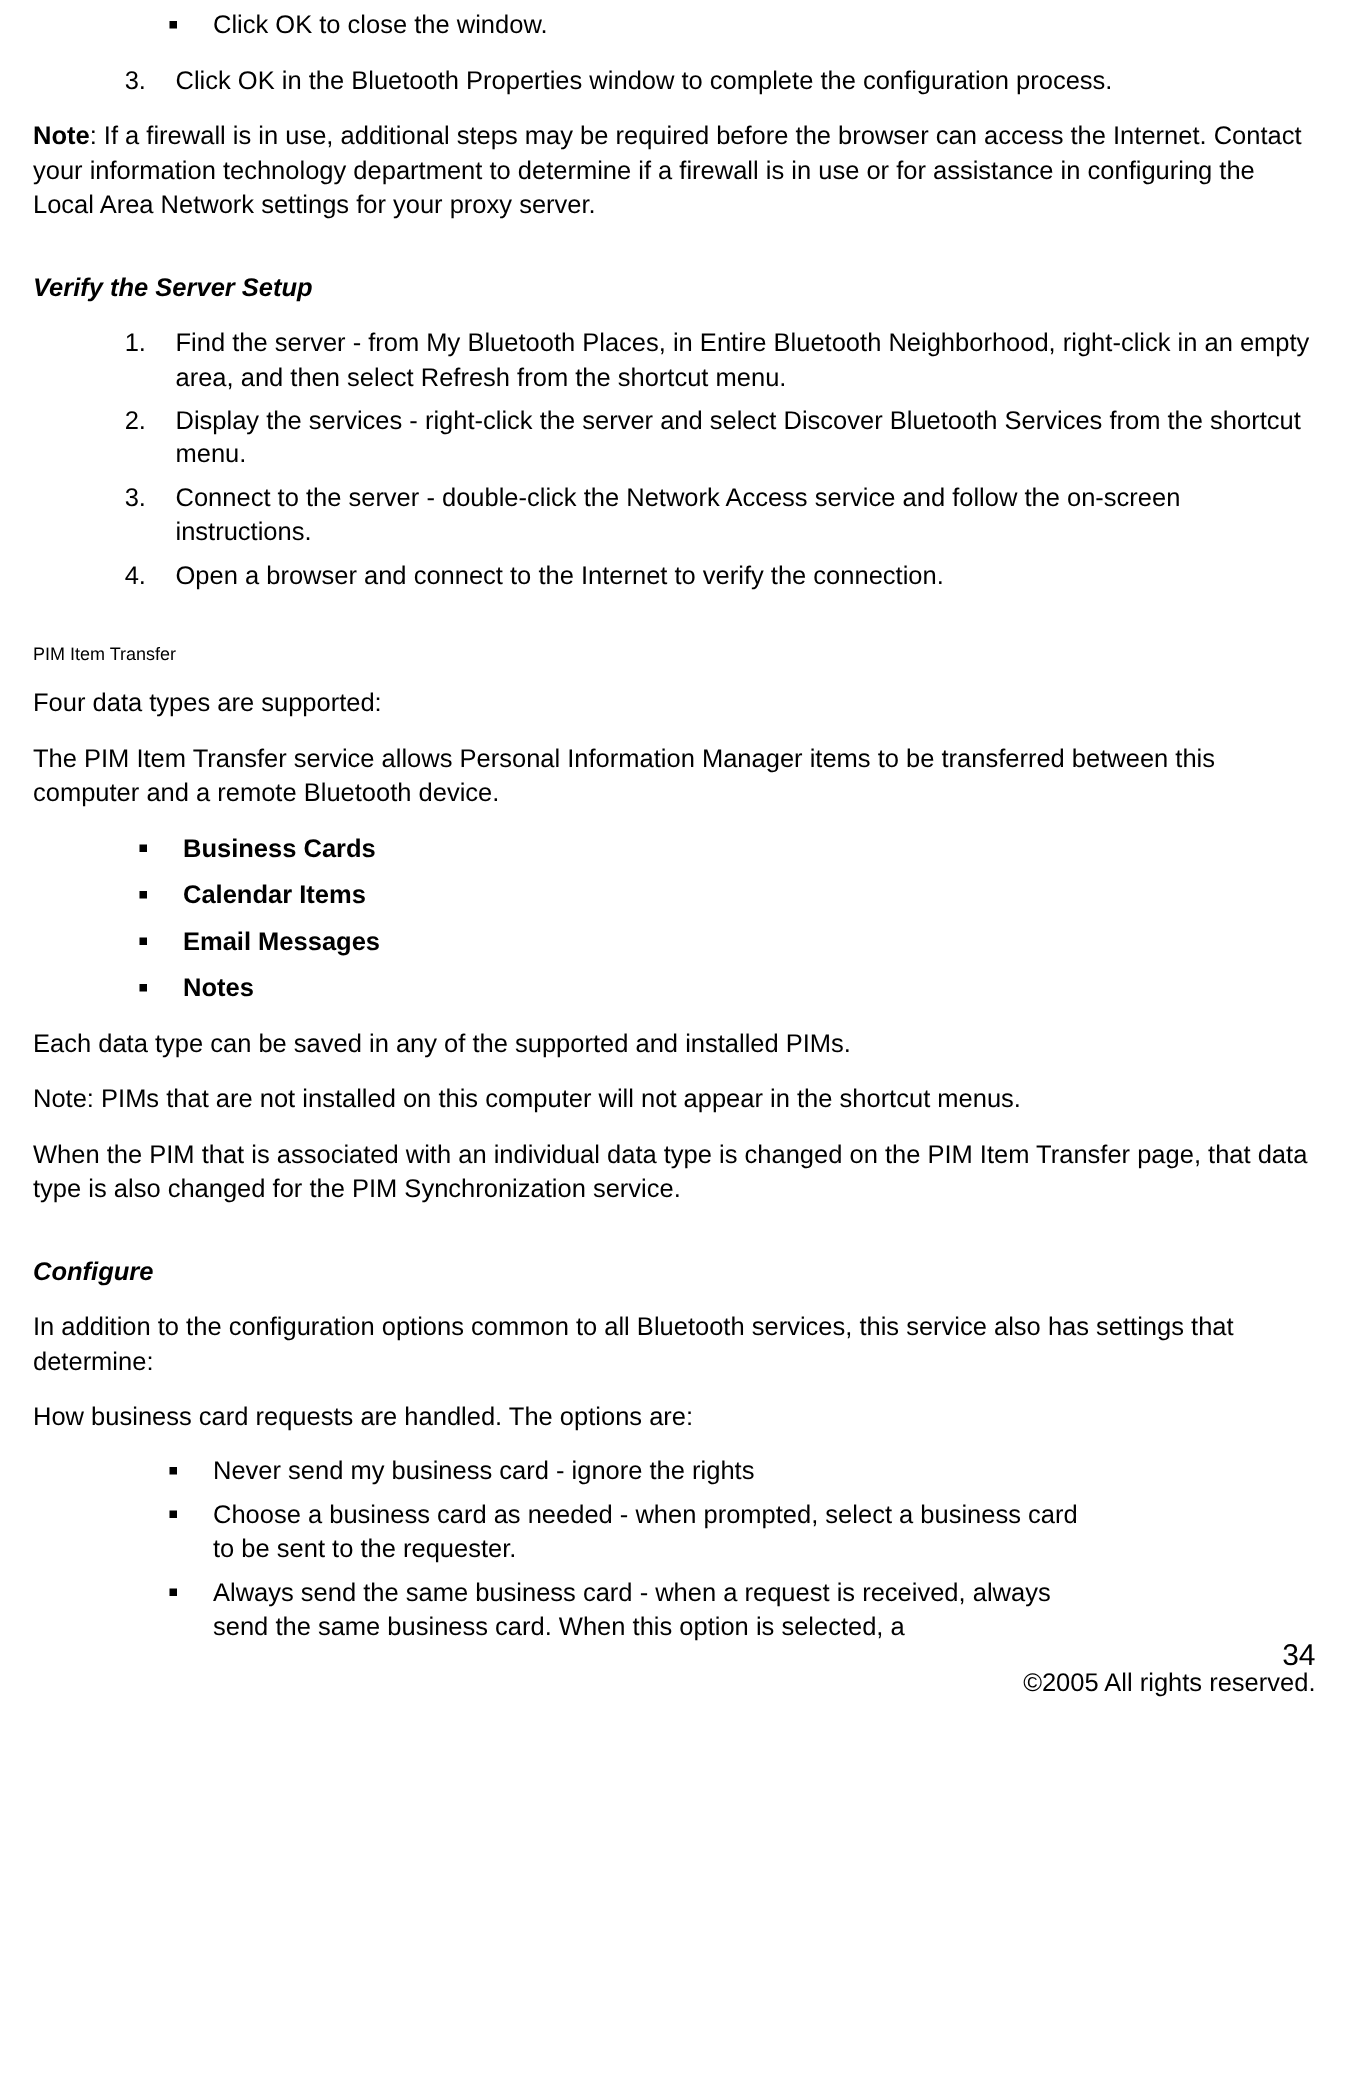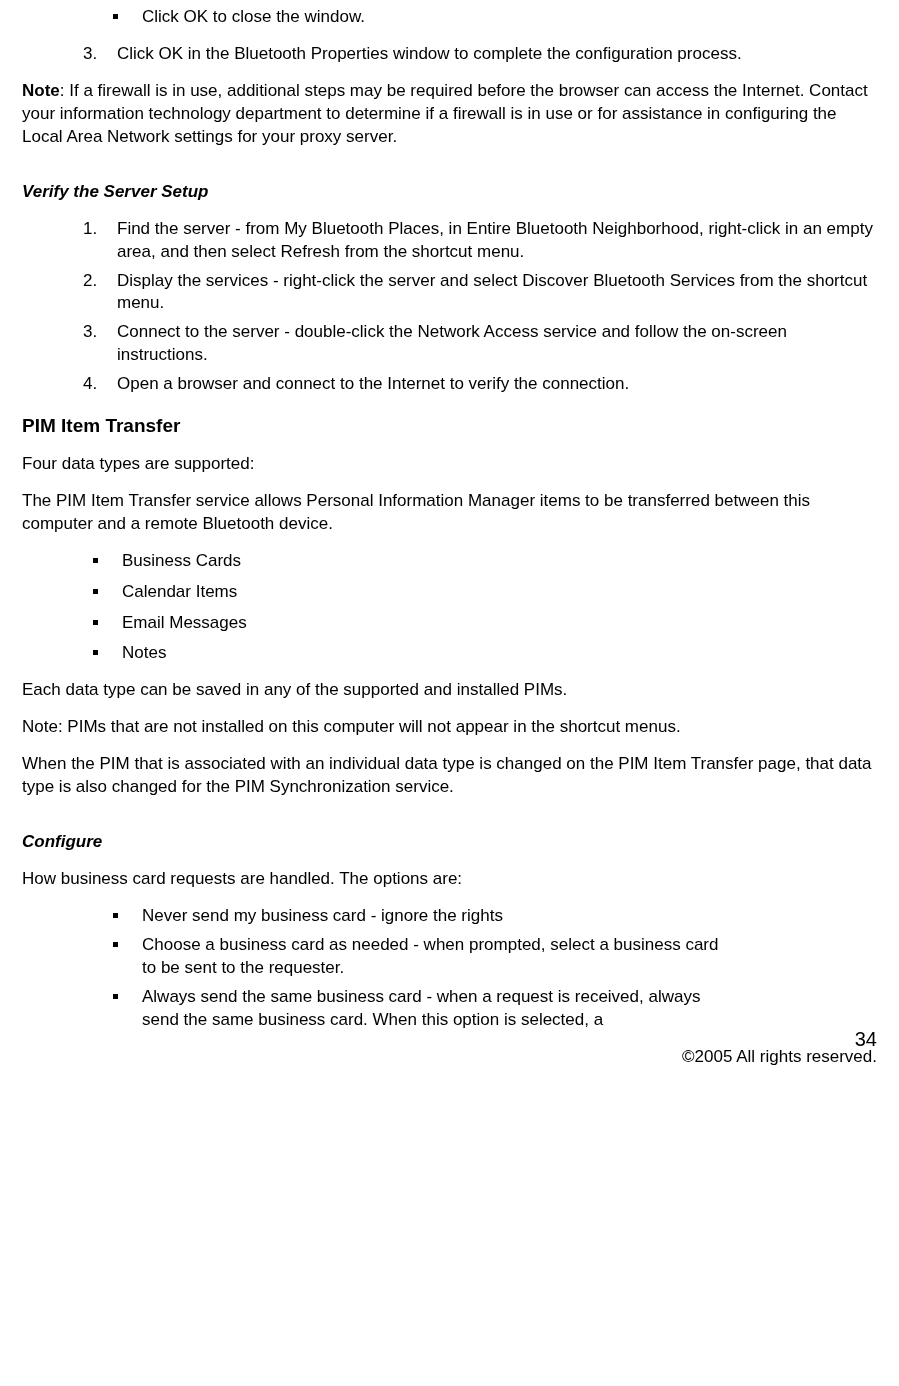--- a/index.html
+++ b/index.html
@@ -39,23 +39,23 @@
       padding-left: 80px;
     }
     ol li {
       padding-left: 15px;
       margin-bottom: 6px;
     }
     p {
       margin: 14px 0;
     }
     .section-heading {
-      font-weight: bold;
-      font-size: 19px;
-      margin-top: 17px;
+      font-weight: normal;
+      font-size: 12px;
+      margin-top: 32px;
       margin-bottom: 14px;
     }
     .subsection-heading {
       font-weight: bold;
       font-style: italic;
       margin-top: 32px;
       margin-bottom: 14px;
     }
     .note-label {
       font-weight: bold;
@@ -70,20 +70,21 @@
       position: absolute;
       right: 0;
       bottom: 16px;
       font-size: 20px;
       margin-left: 44px;
     }
     ul.data-types {
       list-style-type: square;
       margin: 0 0 14px 0;
       padding-left: 88px;
+      font-weight: bold;
     }
     ul.data-types li {
       padding-left: 12px;
       margin-bottom: 8px;
     }
   </style>
 </head>
 <body>
 
 <div class="content">
@@ -120,20 +121,21 @@
     <li>Email Messages</li>
     <li>Notes</li>
   </ul>
 
   <p>Each data type can be saved in any of the supported and installed PIMs.</p>
   <p>Note: PIMs that are not installed on this computer will not appear in the shortcut menus.</p>
   <p>When the PIM that is associated with an individual data type is changed on the PIM Item Transfer page, that data type is also changed for the PIM Synchronization service.</p>
 
   <p class="subsection-heading">Configure</p>
 
+  <p>In addition to the configuration options common to all Bluetooth services, this service also has settings that determine:</p>
 
   <p>How business card requests are handled. The options are:</p>
 
   <ul class="square-right">
     <li>Never send my business card - ignore the rights</li>
     <li>Choose a business card as needed - when prompted, select a business card to be sent to the requester.</li>
     <li>Always send the same business card - when a request is received, always send the same business card. When this option is selected, a</li>
   </ul>
 
   <div class="footer">

